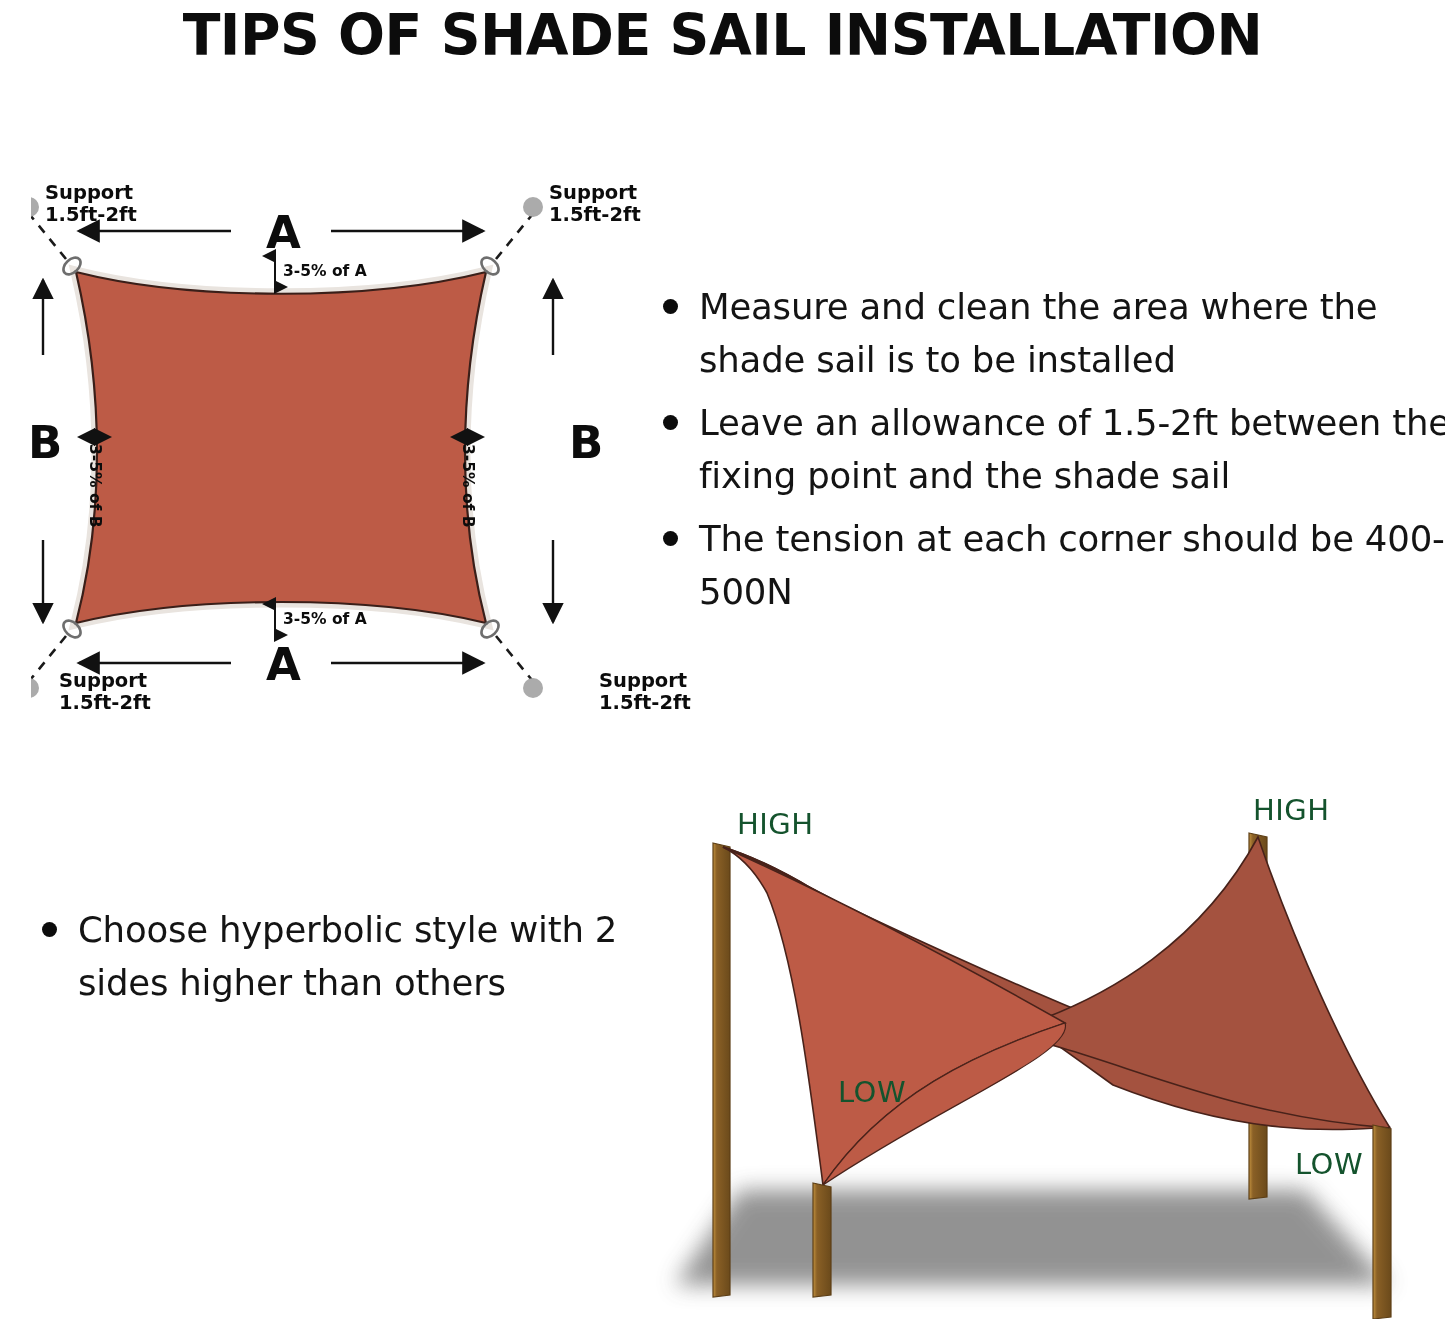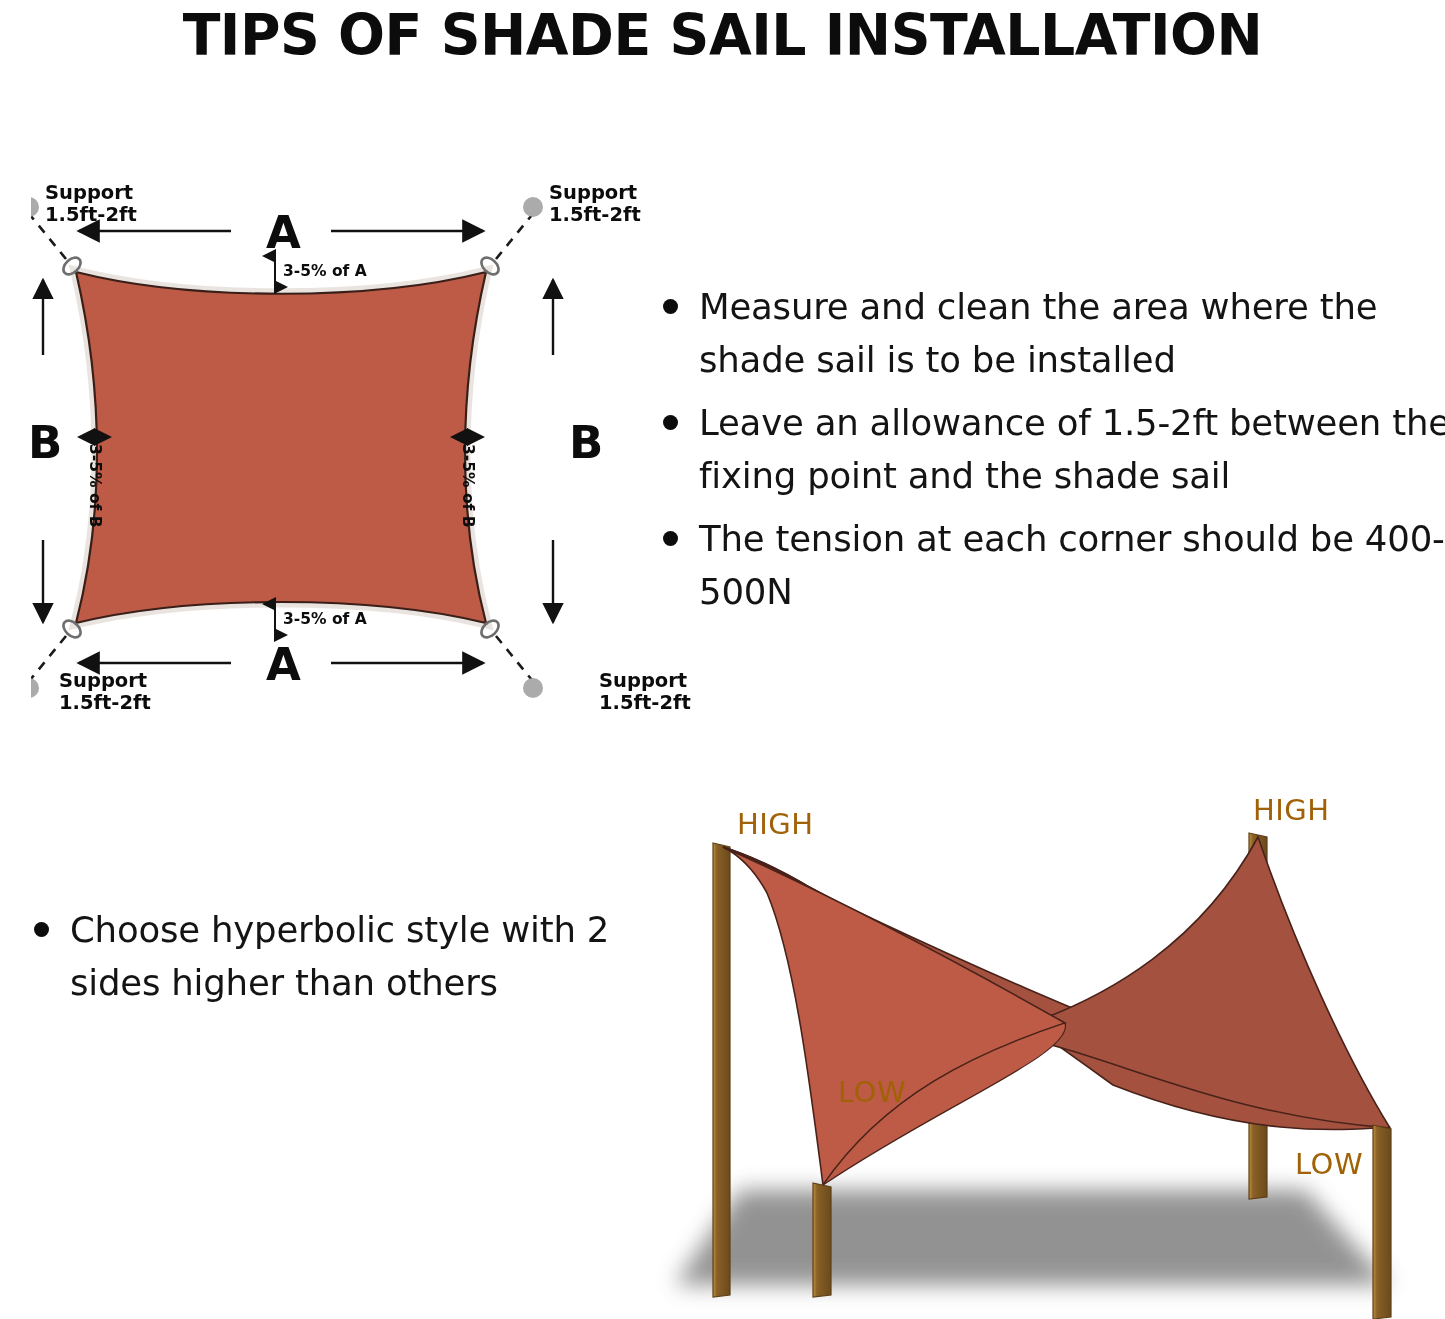--- a/index.html
+++ b/index.html
@@ -108,21 +108,21 @@
   }
   #tips-right .bullet-item {
     font-size: 35.5px;
     line-height: 53px;
     margin-bottom: 10px;
     letter-spacing: -0.2px;
   }
   #tips-right .bullet-item::before { top: 19px; }
 
   #tips-bottom {
-    left: 0px;
+    left: 8px;
     top: 895px;
     width: 625px;
     padding-left: 16px;
   }
   #tips-bottom .bullet-item {
     font-size: 35.5px;
     line-height: 53px;
     margin-bottom: 8px;
     letter-spacing: -0.2px;
   }
@@ -136,21 +136,21 @@
     width: 800px;
     height: 534px;
   }
   #sail-illustration svg { display: block; }
 
   .sail-tag {
     position: absolute;
     font-family: "DejaVu Sans", sans-serif;
     font-size: 29px;
     font-weight: normal;
-    color: #a16207;
+    color: #14532d;
     letter-spacing: 0.5px;
     white-space: nowrap;
   }
 </style>
 </head>
 <body>
 
 <div id="page">
 
   <div id="title">TIPS OF SHADE SAIL INSTALLATION</div>

